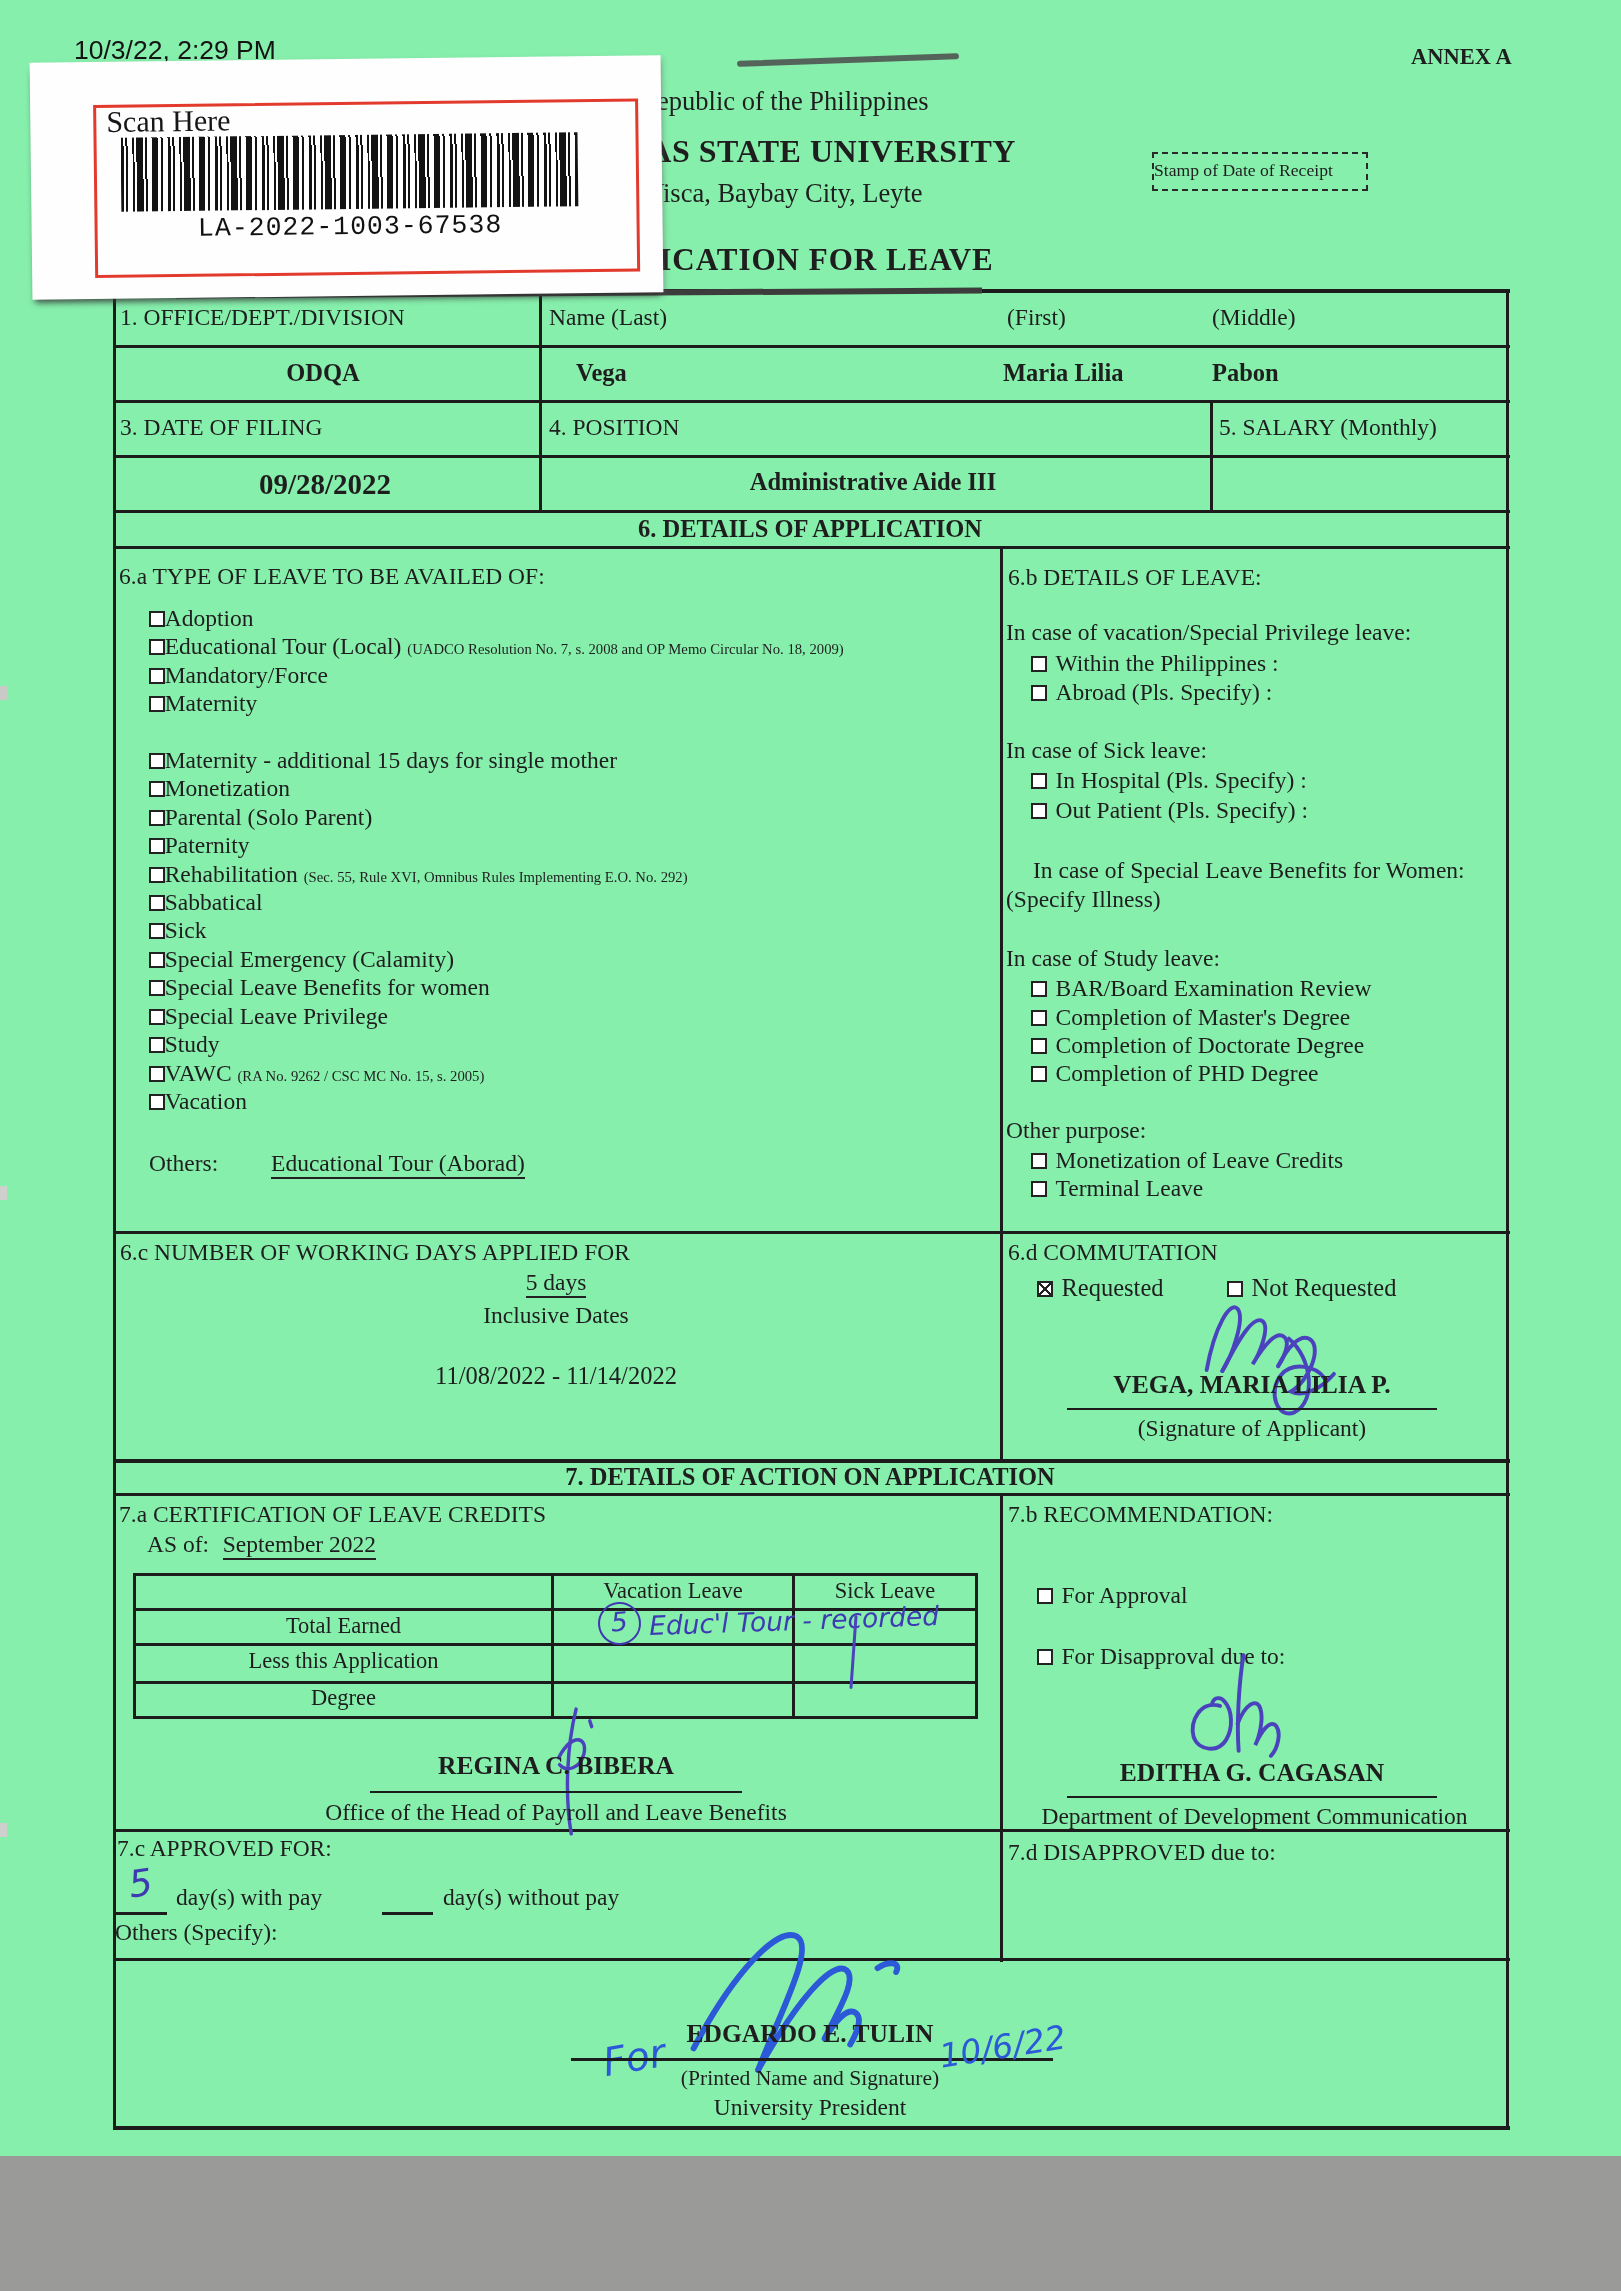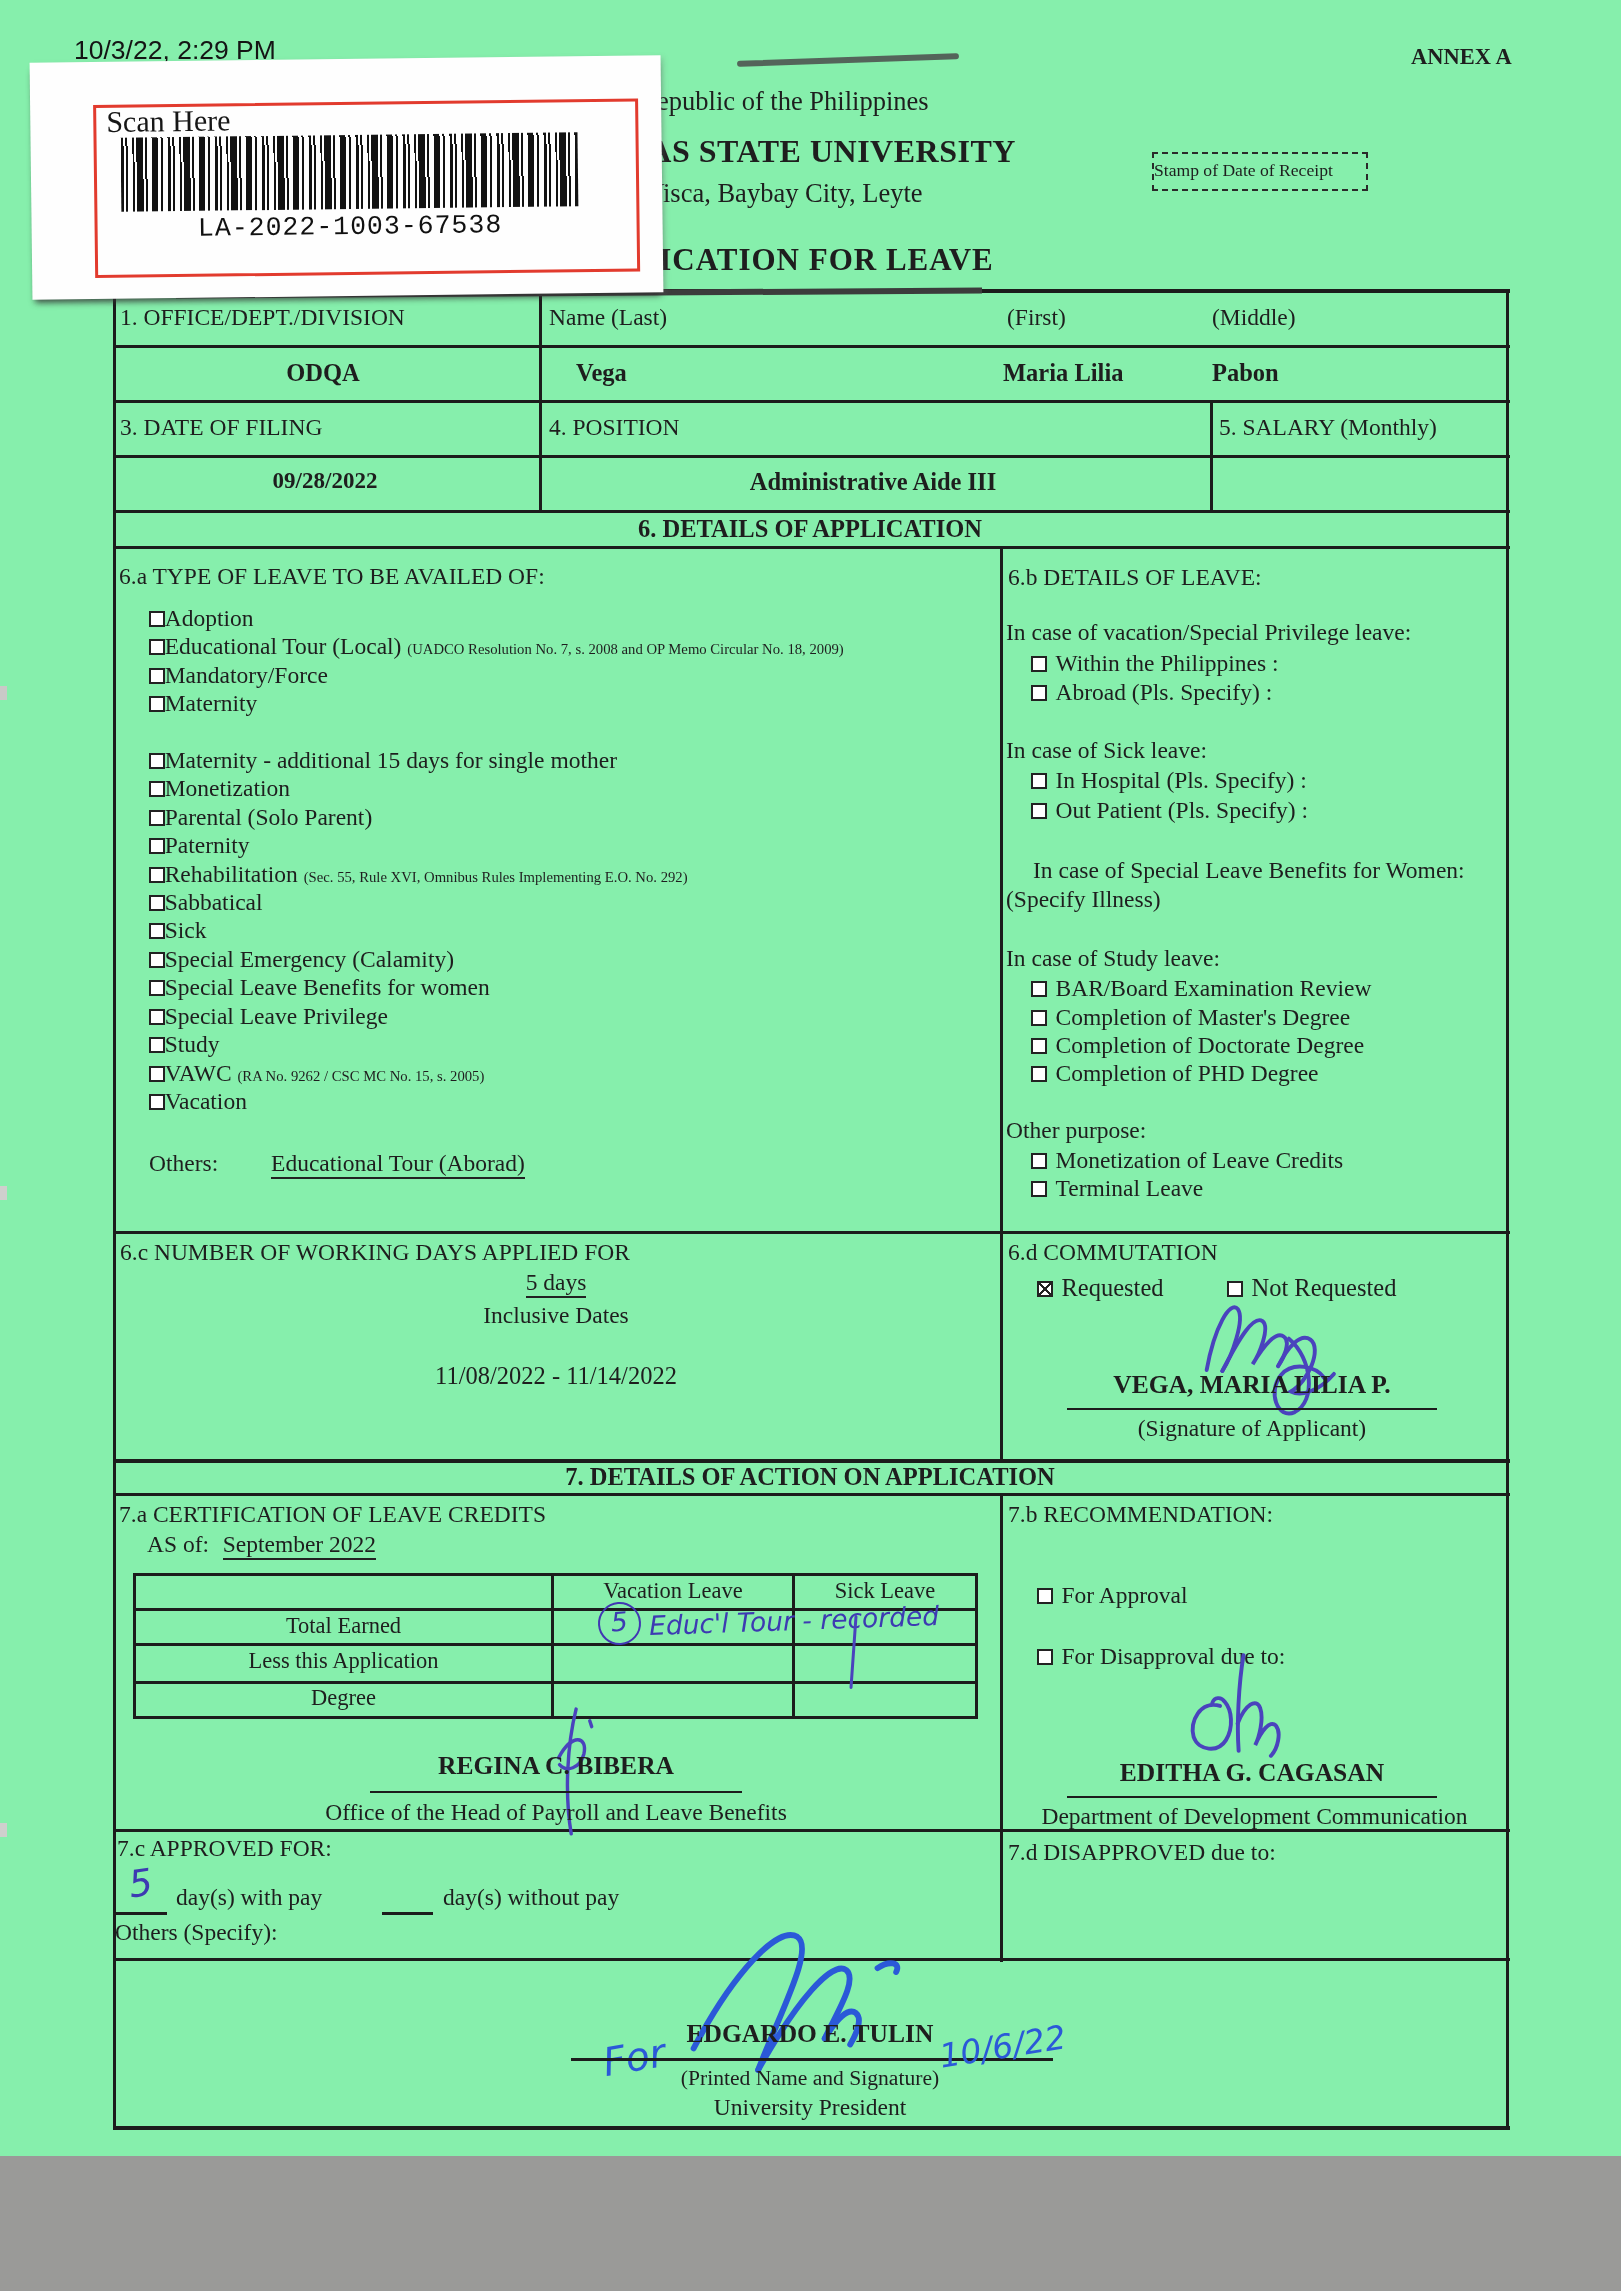--- a/index.html
+++ b/index.html
@@ -81,21 +81,21 @@
 
   <div class="t b c" style="left:235px;top:359px;width:176px;font-size:24.5px;">ODQA</div>
   <div class="t b" style="left:576px;top:359px;font-size:24.5px;">Vega</div>
   <div class="t b" style="left:1003px;top:359px;font-size:24.5px;">Maria Lilia</div>
   <div class="t b" style="left:1212px;top:359px;font-size:24.5px;">Pabon</div>
 
   <div class="t" style="left:120px;top:414px;">3. DATE OF FILING</div>
   <div class="t" style="left:549px;top:414px;">4. POSITION</div>
   <div class="t" style="left:1219px;top:414px;">5. SALARY (Monthly)</div>
 
-  <div class="t b c" style="left:227px;top:468px;width:196px;font-size:23px;">09/28/2022</div>
+  <div class="t b c" style="left:227px;top:468px;width:196px;font-size:29px;">09/28/2022</div>
   <div class="t b c" style="left:667px;top:468px;width:412px;font-size:24.5px;">Administrative Aide III</div>
   <div class="t c" style="left:1225px;top:468px;width:265px;"></div>
 
   <div class="t b c" style="left:405px;top:515px;width:810px;font-size:24.5px;">6. DETAILS OF APPLICATION</div>
 
   <div class="t" style="left:119px;top:563px;">6.a TYPE OF LEAVE TO BE AVAILED OF:</div>
 
   <div class="t" style="left:149px;top:605px;"><span class="cb"></span><span>Adoption</span></div>
   <div class="t" style="left:149px;top:633px;"><span class="cb"></span><span>Educational Tour (Local)</span><span class="note">(UADCO Resolution No. 7, s. 2008 and OP Memo Circular No. 18, 2009)</span></div>
   <div class="t" style="left:149px;top:662px;"><span class="cb"></span><span>Mandatory/Force</span></div>

